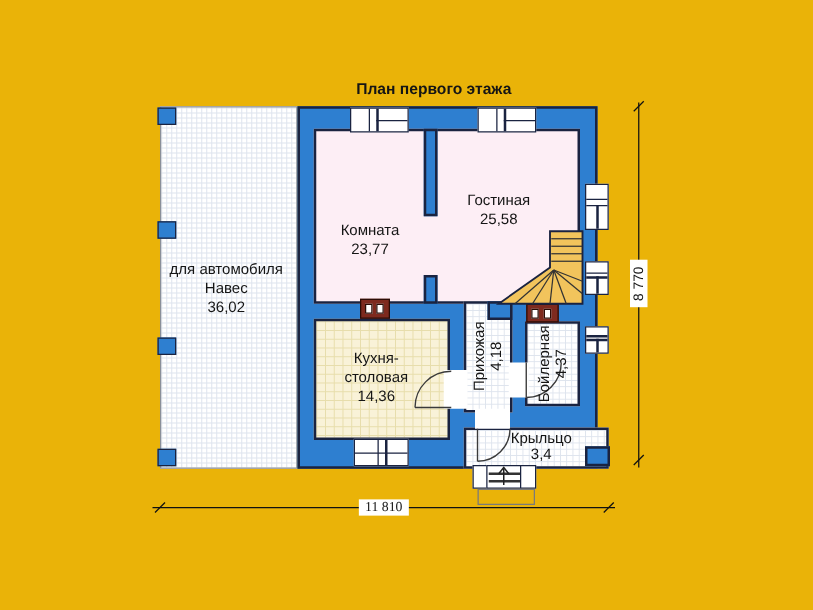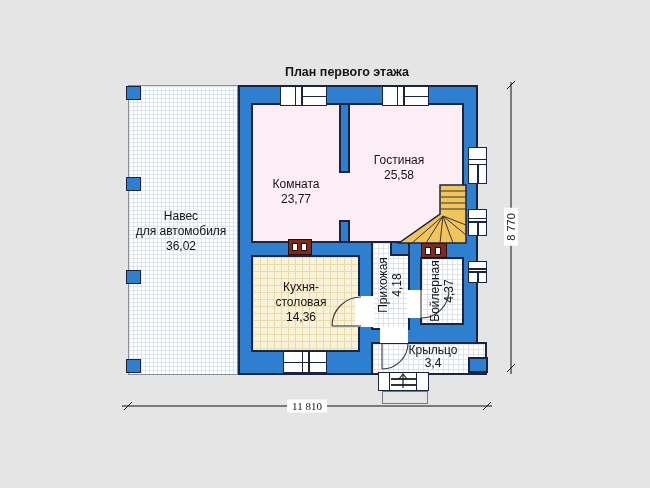--- a/index.html
+++ b/index.html
@@ -7,21 +7,21 @@
     --outline:#1a2340;
     --room-pink:#fdeef5;
     --kitchen-cream:#f9f2d8;
     --kitchen-line:#e7ddab;
     --stair-amber:#f2c45c;
     --chimney-red:#7e2a1e;
     --grid-line:#dde3ed;
   }
   html,body{margin:0;padding:0;background:#fff;}
   #canvas{
-    position:relative;width:650px;height:488px;background:#e5e5e5;overflow:hidden;
+    position:relative;width:650px;height:488px;background:#eab308;overflow:hidden;
     font-family:"Liberation Sans",sans-serif;color:#151515;
   }
   .abs{position:absolute;box-sizing:border-box;}
   .wall{background:var(--wall-blue);border:2px solid var(--outline);}
   .grid-w{
     background-color:#fff;
     background-image:linear-gradient(var(--grid-line) 1px,transparent 1px),
                      linear-gradient(90deg,var(--grid-line) 1px,transparent 1px);
     background-size:5px 5px;
   }
@@ -175,22 +175,22 @@
       <line x1="483" y1="410" x2="491" y2="402"></line>
       <line x1="511" y1="82" x2="511" y2="374"></line>
       <line x1="507" y1="89" x2="515" y2="81"></line>
       <line x1="507" y1="372" x2="515" y2="364"></line>
     </g>
   </svg>
 
   <div class="lbl title" style="left:347px;top:72px;">План первого этажа</div>
 
   <div class="lbl" style="left:181px;top:231px;">
+    <div>для автомобиля</div>
     <div>Навес</div>
-    <div>для автомобиля</div>
     <div>36,02</div>
   </div>
 
   <div class="lbl" style="left:296px;top:192px;">
     <div>Комната</div>
     <div>23,77</div>
   </div>
 
   <div class="lbl" style="left:399px;top:168px;">
     <div>Гостиная</div>

